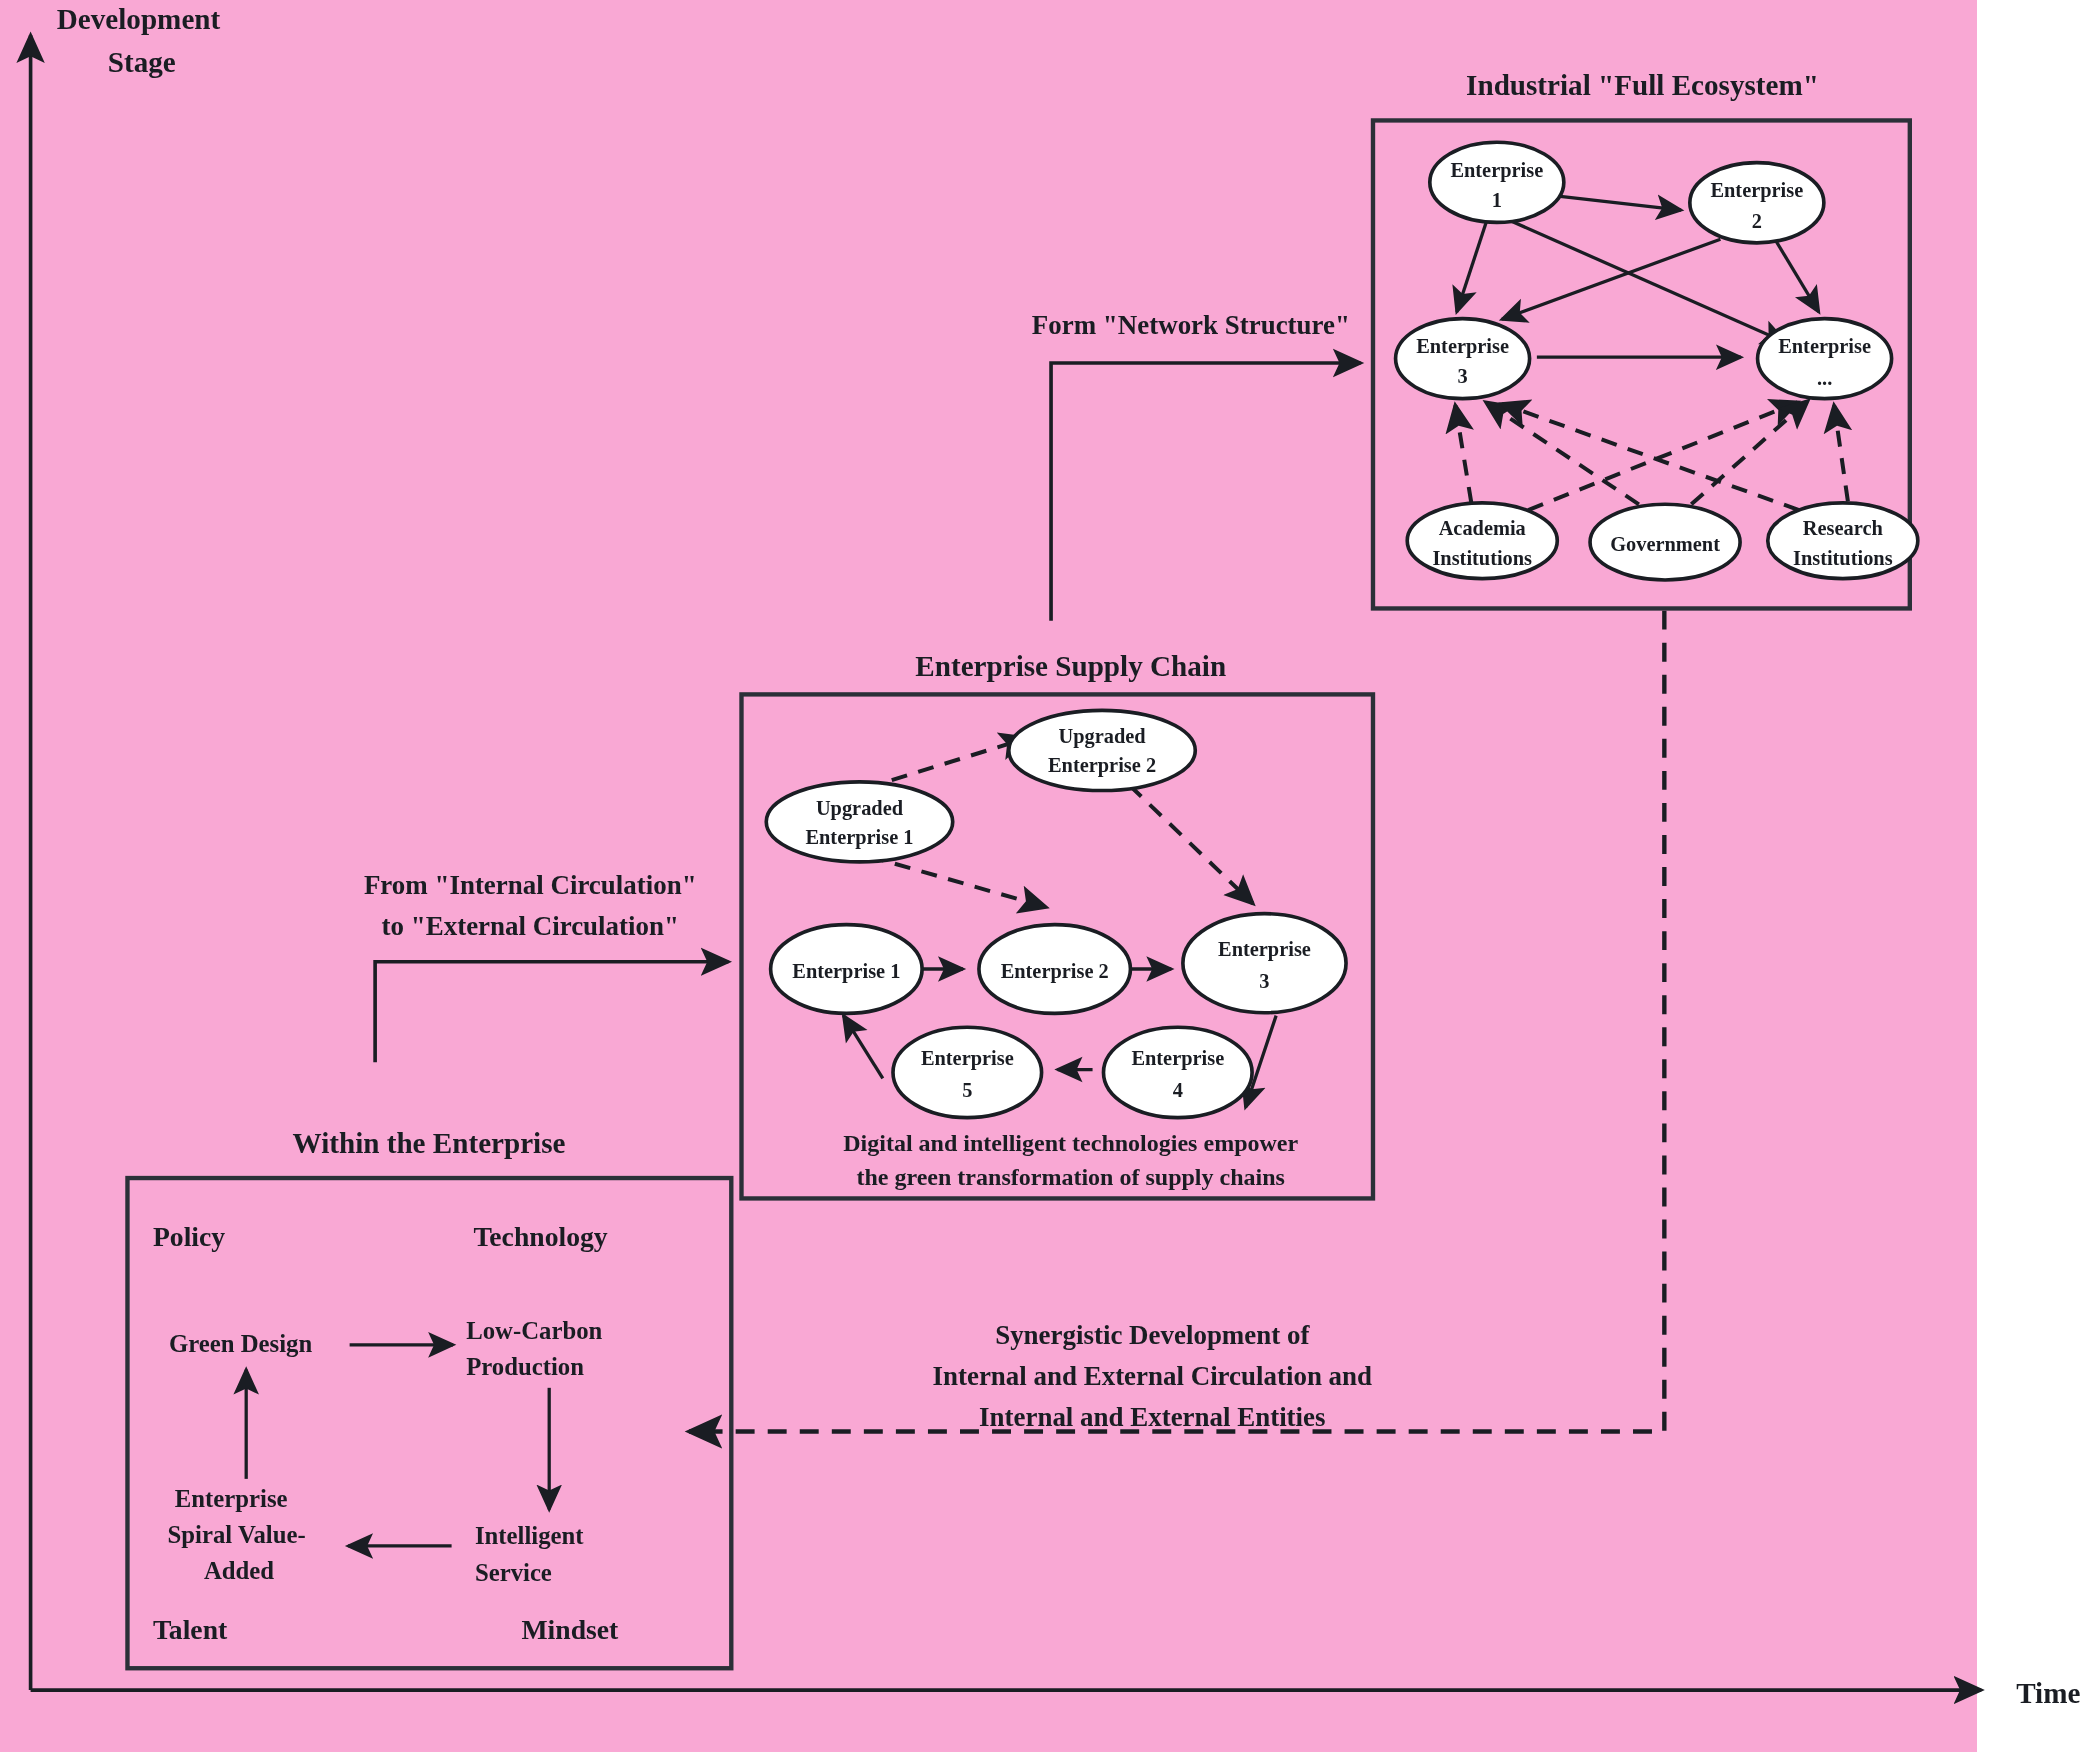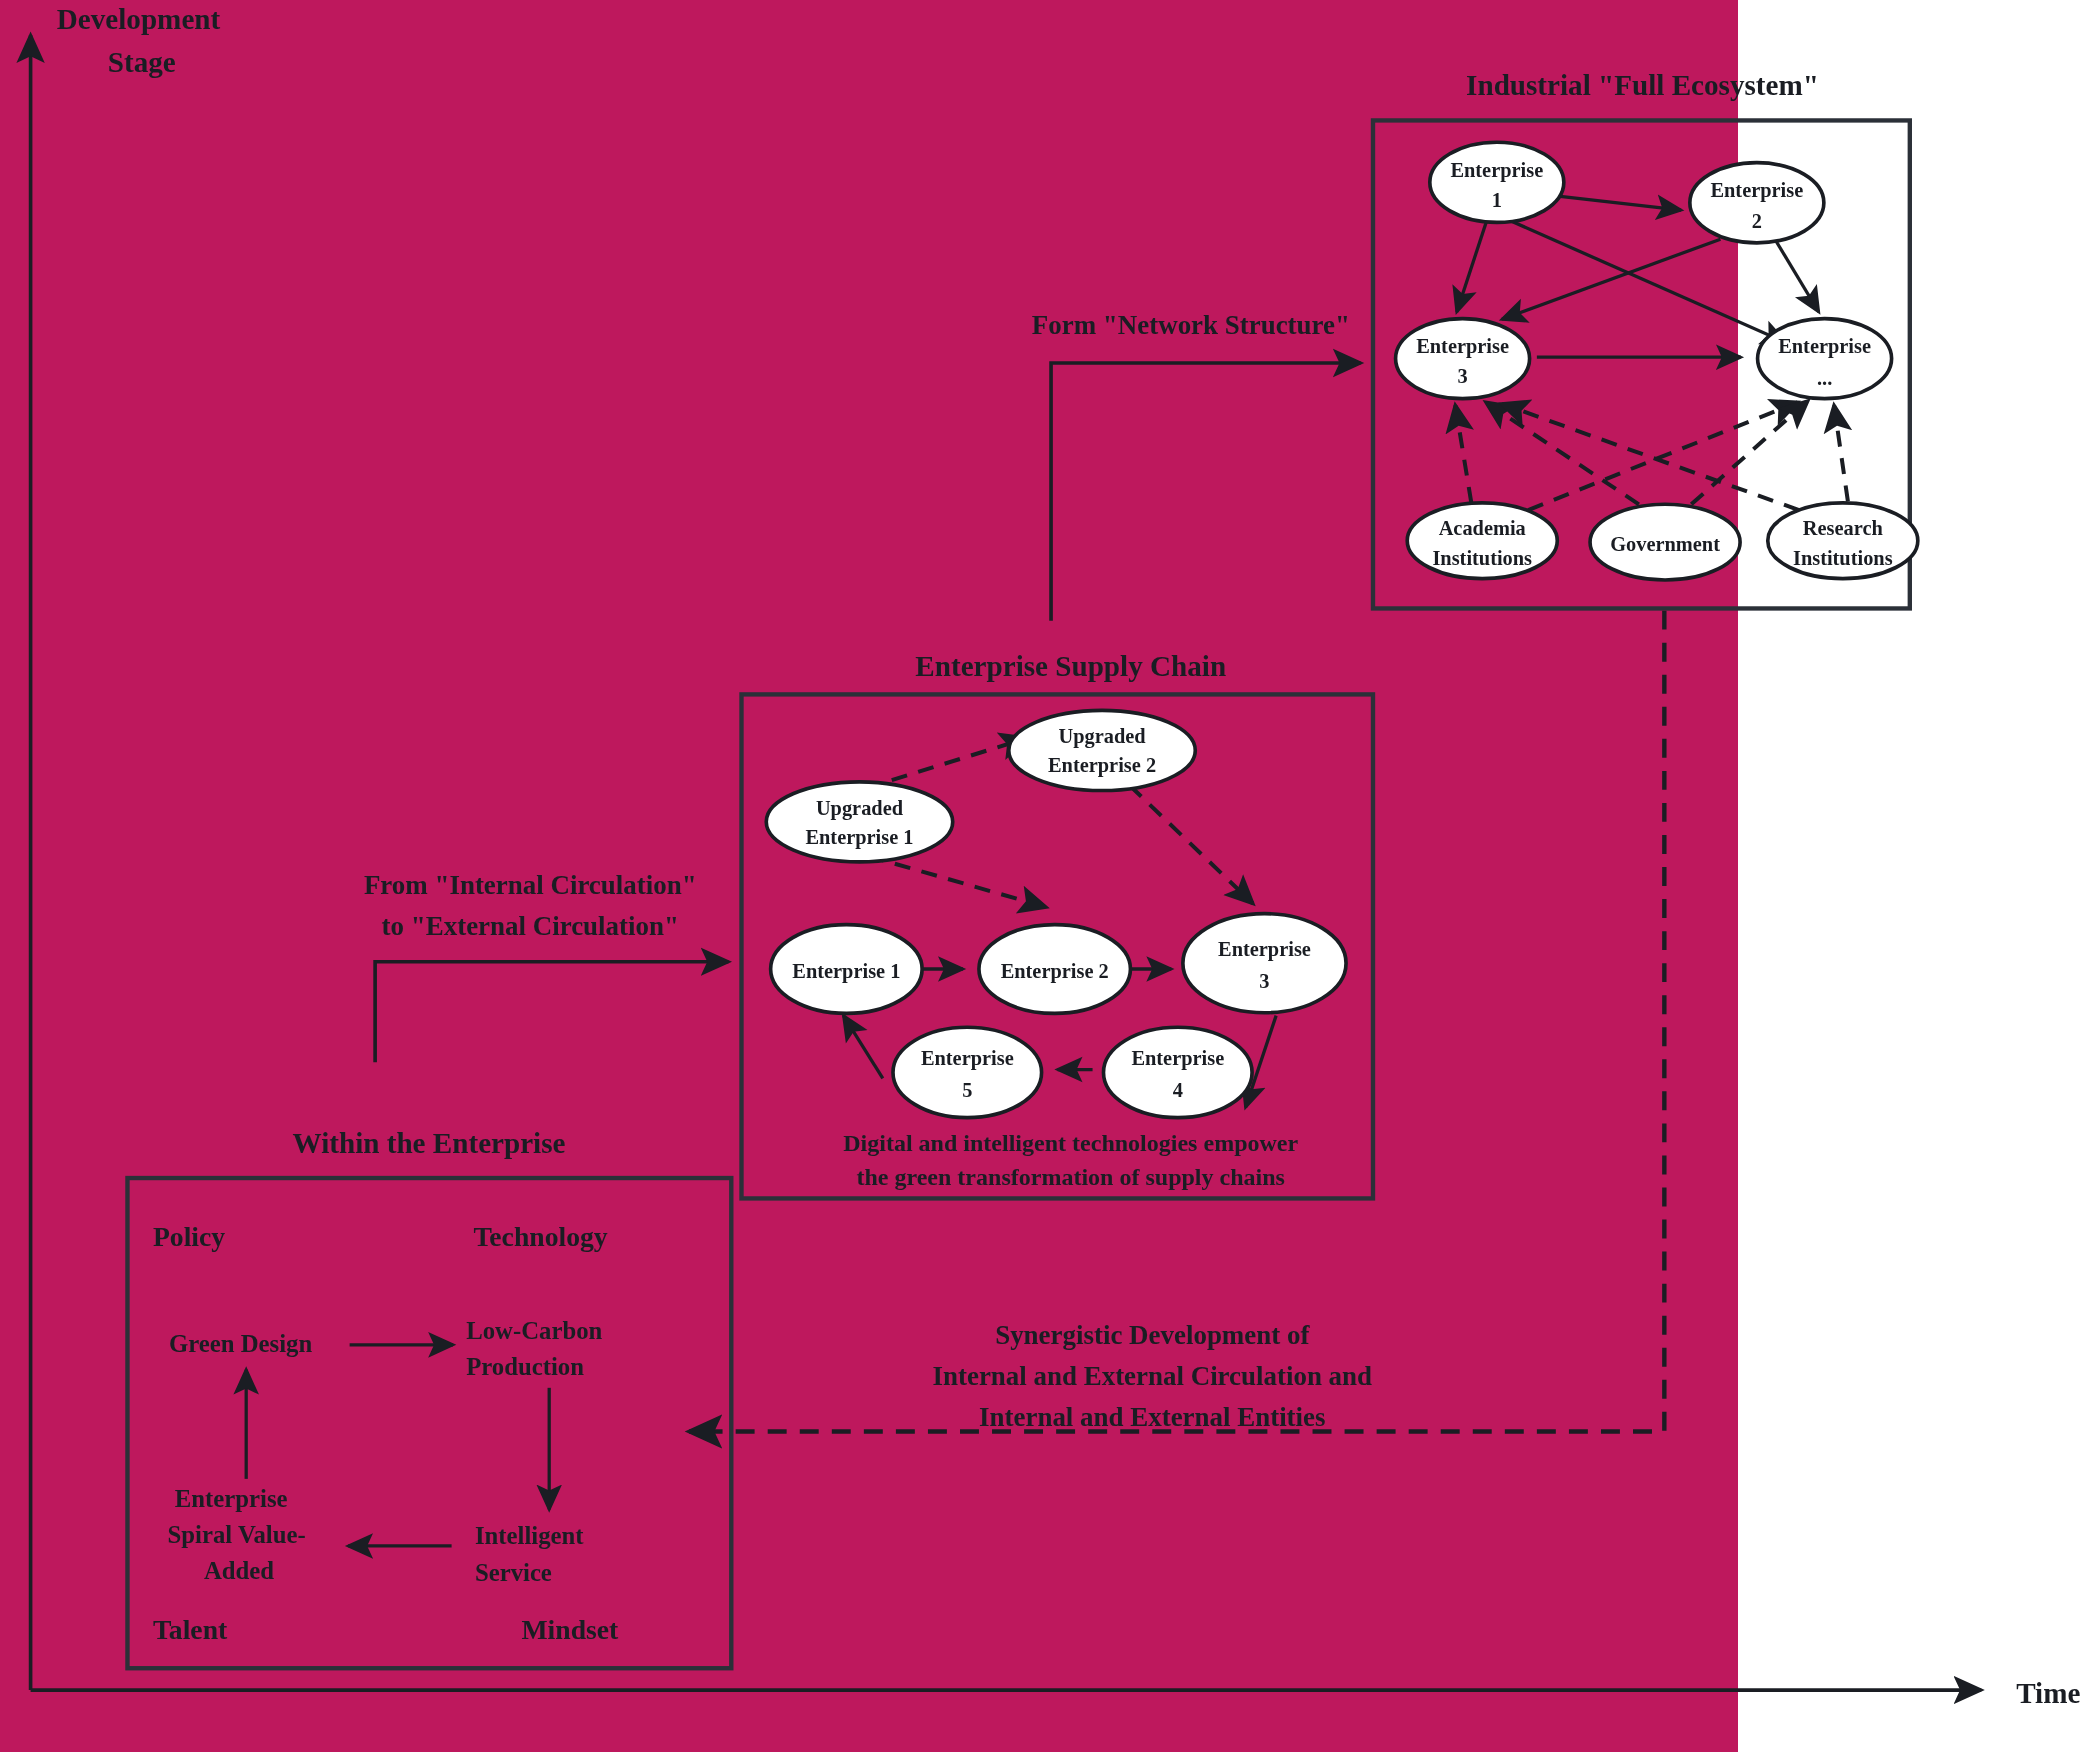--- a/index.html
+++ b/index.html
@@ -1,18 +1,18 @@
 <!DOCTYPE html>
 <html style="font-size:11.7px"><head>
 <meta charset="utf-8">
 <style>
   html,body{margin:0;padding:0;background:#ffffff;}
   body{width:2097px;height:1753px;overflow:hidden;
        font-family:"Liberation Serif","DejaVu Serif",serif;}
-  #stage{position:relative;width:1738px;height:1753px;background:#be185d;}
+  #stage{position:relative;width:1977px;height:1753px;background:#f9a8d4;}
   svg{position:absolute;left:0;top:0;width:2097px;height:1753px;}
   text{font-family:"Liberation Serif","DejaVu Serif",serif;fill:#1a1d23;}
   .ttl{font-size:40px;font-weight:bold;}
   .axis-lbl{font-size:40px;font-weight:bold;}
   .node-lbl-sm{font-size:28px;font-weight:bold;}
   .trans-lbl{font-size:37px;font-weight:bold;}
   .caption{font-size:33px;font-weight:bold;}
   .corner-lbl{font-size:38px;font-weight:bold;}
   .inner-lbl{font-size:34px;font-weight:bold;}
   .box{fill:none;stroke:#2b3038;stroke-width:6;}

